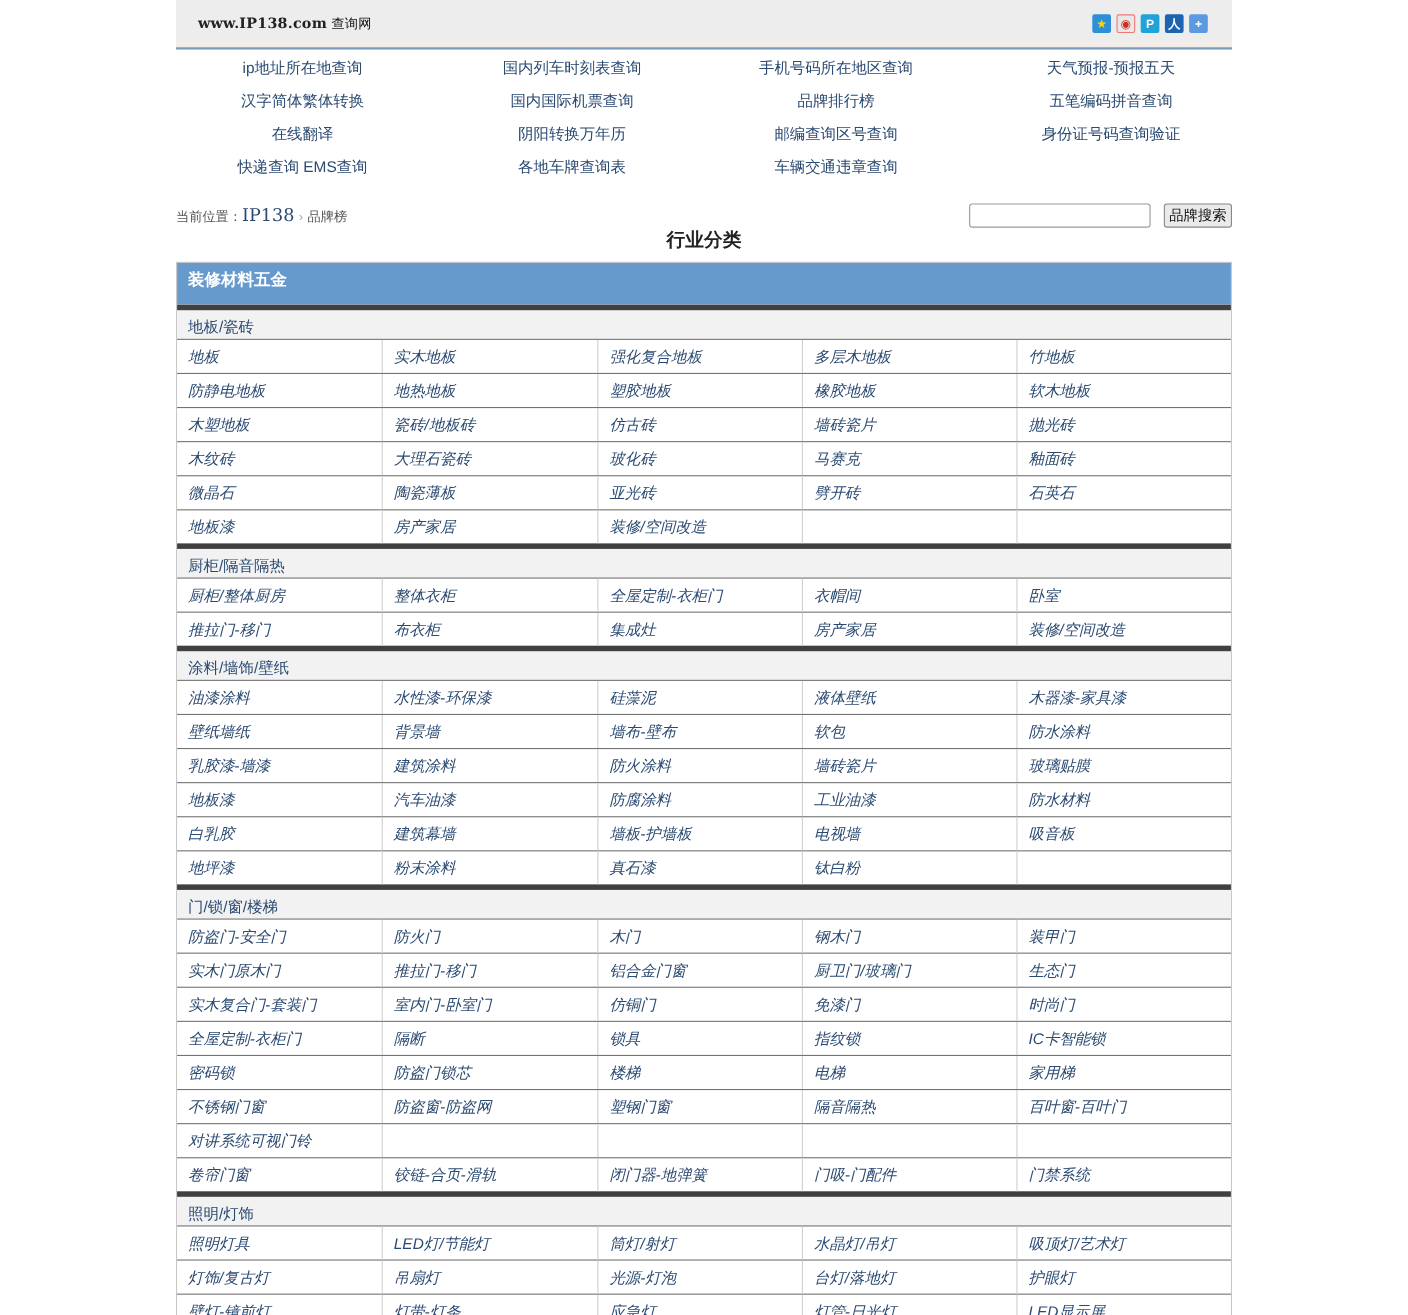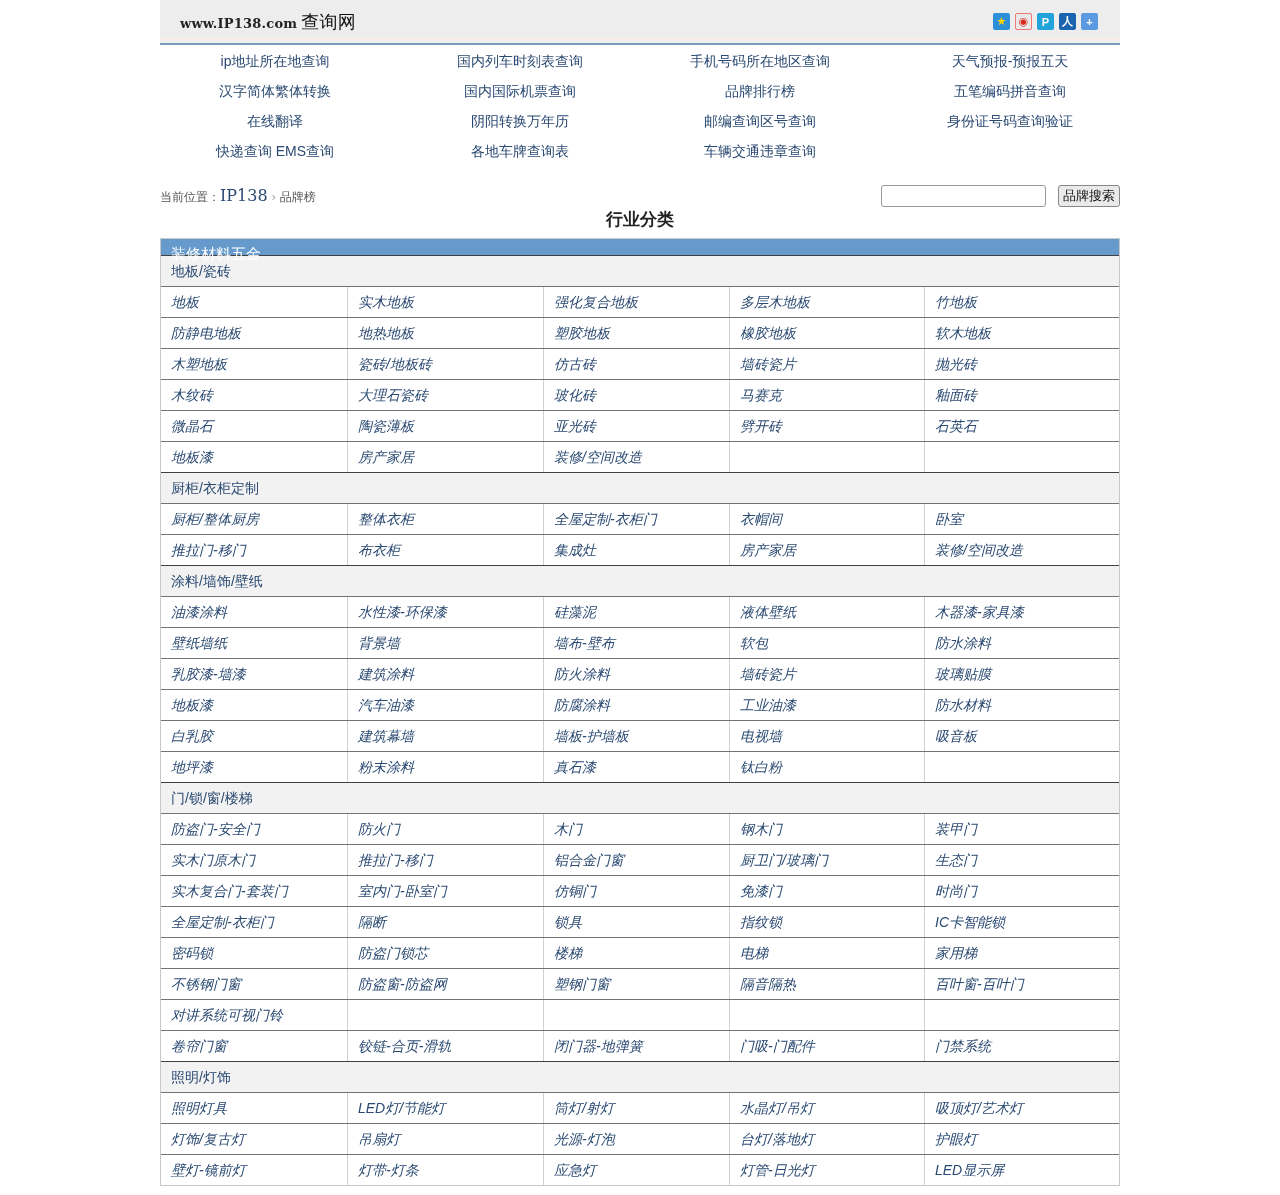--- a/index.html
+++ b/index.html
@@ -31,21 +31,21 @@
     height: 3px;
     background: #f6ece8;
   }
   .logo {
     font-family: "DejaVu Serif", serif;
     font-weight: bold;
     font-size: 13px;
     color: #222;
     letter-spacing: 0.2px;
   }
-  .logo .cn { font-family: "DejaVu Sans", sans-serif; font-weight: normal; font-size: 18px; color: #111; margin-left: 4px; }
+  .logo .cn { font-family: "DejaVu Sans", sans-serif; font-weight: normal; font-size: 12px; color: #111; margin-left: 4px; }
   .share { display: flex; gap: 5px; margin-right: 2px; }
   .share span {
     width: 17px; height: 17px;
     display: inline-flex; align-items: center; justify-content: center;
     font-size: 11px; font-weight: bold; color: #fff;
     border-radius: 2px;
   }
   .s-qzone { background: #2d8fd8; color: #ffd400 !important; }
   .s-weibo { background: #e8e8e8; color: #d8291c !important; border: 1px solid #e77; }
   .s-tqq { background: #1fa3d8; }
@@ -107,33 +107,33 @@
     line-height: 22px;
   }
 
   
   .cat {
     border: 1px solid #c8c8c8;
   }
   .cat-head {
     background: #6699cc;
     color: #fff;
-    font-weight: normal;
+    font-weight: bold;
     font-size: 15px;
-    height: 16px;
+    height: 38px;
     line-height: 31px;
     padding-left: 10px;
     font-family: "DejaVu Serif", serif;
   }
   .sub-head {
     background: #f2f2f2;
     height: 31px;
     line-height: 31px;
     padding-left: 10px;
-    border-top: 1px solid #404040;
+    border-top: 5px solid #404040;
     font-size: 14px;
     color: #2b4a72;
   }
   .row {
     display: grid;
     grid-template-columns: 186px 196px 186px 195px 1fr;
     height: 31px;
     border-top: 1px solid #737373;
     font-style: italic;
   }
@@ -235,21 +235,21 @@
         <a class="cell">劈开砖</a>
         <a class="cell">石英石</a>
       </div>
       <div class="row">
         <a class="cell">地板漆</a>
         <a class="cell">房产家居</a>
         <a class="cell">装修/空间改造</a>
         <span class="cell"></span>
         <span class="cell"></span>
       </div>
-      <div class="sub-head">厨柜/衣柜定制</div>
+      <div class="sub-head">厨柜/隔音隔热</div>
       <div class="row">
         <a class="cell">厨柜/整体厨房</a>
         <a class="cell">整体衣柜</a>
         <a class="cell">全屋定制-衣柜门</a>
         <a class="cell">衣帽间</a>
         <a class="cell">卧室</a>
       </div>
       <div class="row">
         <a class="cell">推拉门-移门</a>
         <a class="cell">布衣柜</a>

